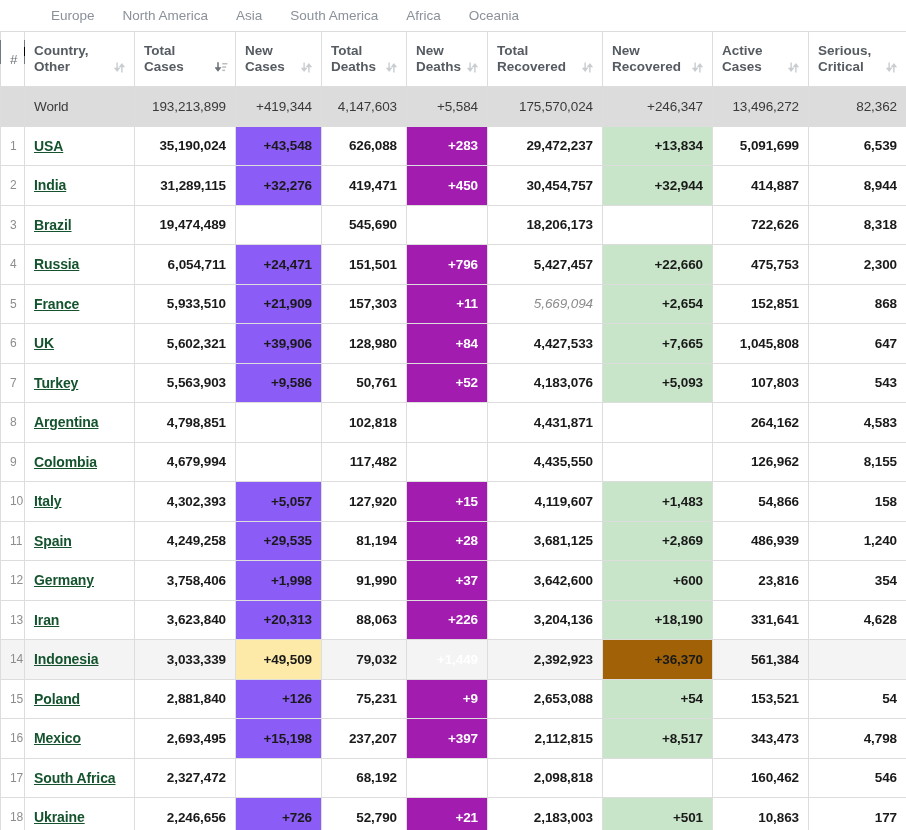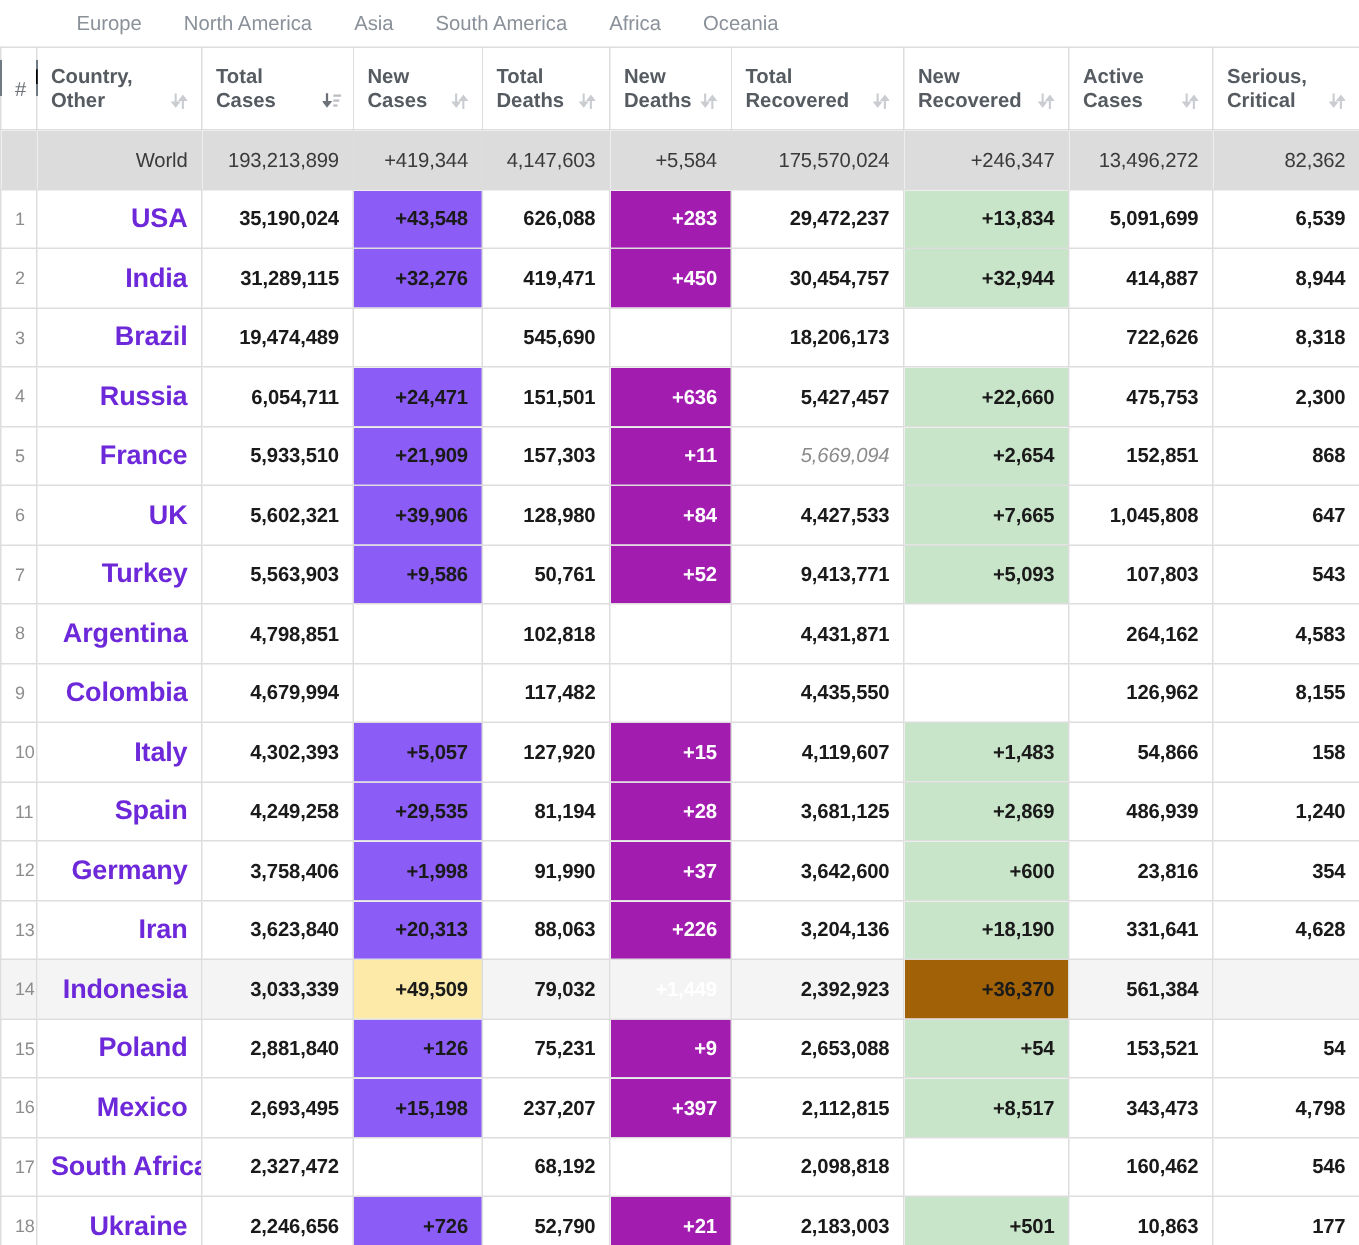--- a/index.html
+++ b/index.html
@@ -116,27 +116,28 @@
     letter-spacing: -0.1px;
   }
   tbody td.rnum {
     text-align: center;
     font-weight: normal;
     color: #8d8d8d;
     font-size: 12px;
     padding: 0;
   }
   tbody td.ctry {
-    text-align: right;
+    text-align: left;
     font-weight: normal;
   }
   tbody td.ctry a {
-    color: #6d28d9;
+    color: #14532d;
+    text-decoration: underline;
     font-weight: bold;
-    font-size: 18px;
+    font-size: 14px;
     cursor: pointer;
   }
 
   
   tr.world td {
     background: #dcdcdc;
     font-weight: normal;
     color: #3a3a3a;
     border-color: #cfcfcf;
   }
@@ -343,21 +344,21 @@
         <td class=""></td>
         <td class="">722,626</td>
         <td class="">8,318</td>
       </tr>
       <tr class="table-row">
         <td class="rnum">4</td>
         <td class="ctry"><a>Russia</a></td>
         <td class="">6,054,711</td>
         <td class=" hl-yellow">+24,471</td>
         <td class="">151,501</td>
-        <td class=" hl-red">+636</td>
+        <td class=" hl-red">+796</td>
         <td>5,427,457</td>
         <td class=" hl-green">+22,660</td>
         <td class="">475,753</td>
         <td class="">2,300</td>
       </tr>
       <tr class="table-row">
         <td class="rnum">5</td>
         <td class="ctry"><a>France</a></td>
         <td class="">5,933,510</td>
         <td class=" hl-yellow">+21,909</td>
@@ -380,21 +381,21 @@
         <td class="">1,045,808</td>
         <td class="">647</td>
       </tr>
       <tr class="table-row">
         <td class="rnum">7</td>
         <td class="ctry"><a>Turkey</a></td>
         <td class="">5,563,903</td>
         <td class=" hl-yellow">+9,586</td>
         <td class="">50,761</td>
         <td class=" hl-red">+52</td>
-        <td>9,413,771</td>
+        <td>4,183,076</td>
         <td class=" hl-green">+5,093</td>
         <td class="">107,803</td>
         <td class="">543</td>
       </tr>
       <tr class="table-row">
         <td class="rnum">8</td>
         <td class="ctry"><a>Argentina</a></td>
         <td class="">4,798,851</td>
         <td class=""></td>
         <td class="">102,818</td>

